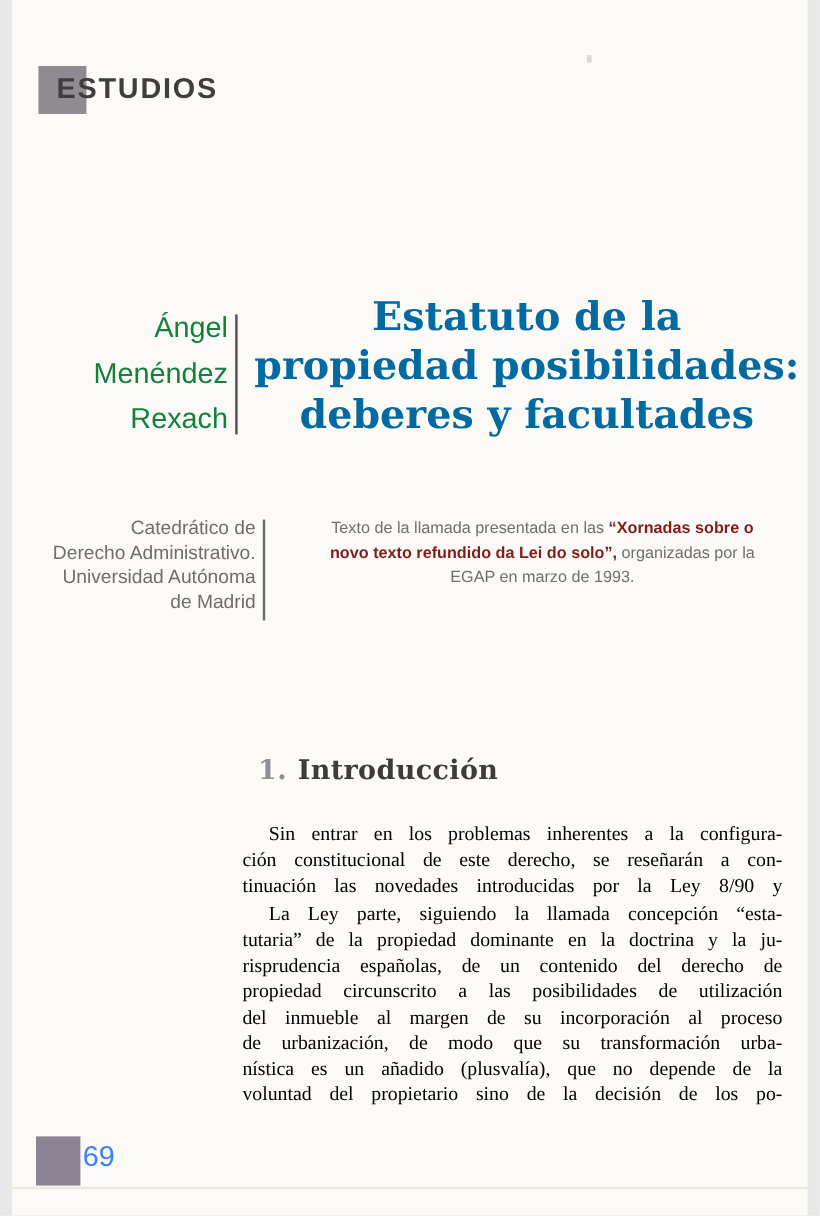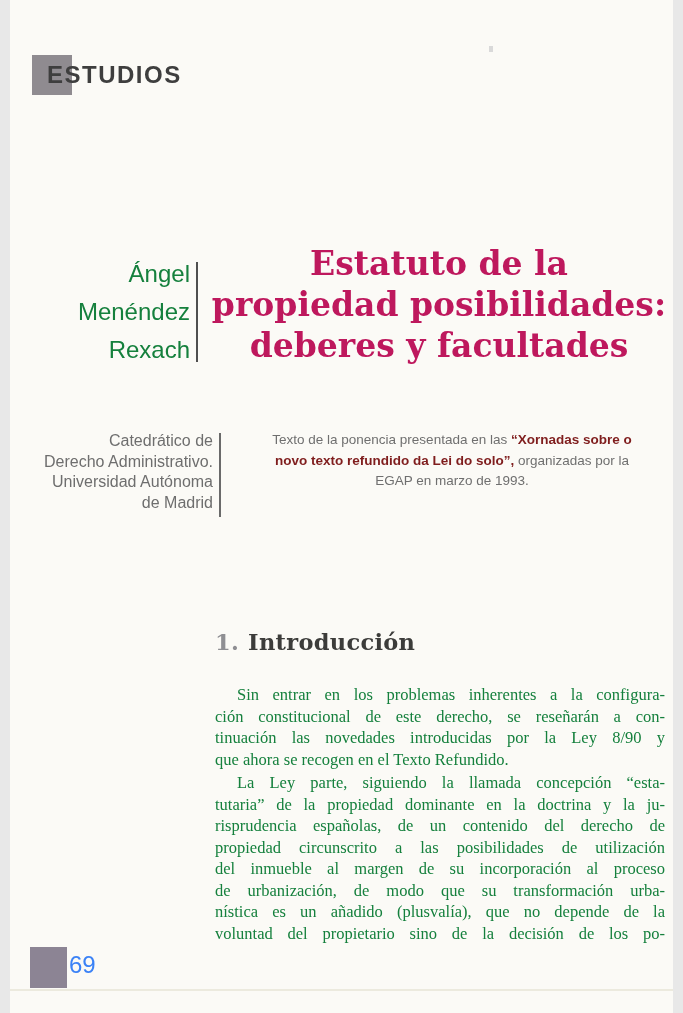--- a/index.html
+++ b/index.html
@@ -15,21 +15,21 @@
   }
   
   .author-block{
     position:absolute;left:0;top:255px;width:180px;text-align:right;
     font-size:24px;line-height:38px;color:#15803d;
   }
   .author-divider{position:absolute;left:186px;top:262px;width:2px;height:100px;background:#4f4f4f;}
   .main-title{
     position:absolute;left:196px;top:243px;width:466px;text-align:center;
     font-family:"DejaVu Serif",serif;font-weight:700;font-size:33px;
-    line-height:41px;color:#be185d;
+    line-height:41px;color:#0369a1;
   }
   
   .affiliation-block{
     position:absolute;left:0;top:431px;width:203px;text-align:right;
     font-size:16px;line-height:20.5px;color:#6e6e6e;
   }
   .affiliation-divider{position:absolute;left:209px;top:433px;width:2px;height:84px;background:#6a6a6a;}
   .note-block{
     position:absolute;left:243px;top:430px;width:398px;text-align:center;
     font-size:13.5px;line-height:20.5px;color:#6f6f6f;
@@ -37,22 +37,22 @@
   .note-strong{font-weight:700;color:#7f1d1d;}
   
   .section-heading{
     position:absolute;left:205px;top:629px;
     font-family:"DejaVu Serif",serif;font-weight:700;font-size:22.5px;letter-spacing:.3px;
   }
   .section-number{color:#8f8f93;margin-right:9px;}
   .section-title{color:#3c3c3a;}
   
   .body-text{
-    position:absolute;left:205px;top:684px;width:450px;
-    font-family:"Liberation Serif",serif;font-size:16.5px;line-height:21.5px;color:#15803d;
+    position:absolute;left:192px;top:684px;width:450px;
+    font-family:"Liberation Serif",serif;font-size:16.5px;line-height:21.5px;color:#000000;
   }
   .para{margin:0;}
   .para + .para{margin-top:2px;}
   .body-line{text-align:justify;text-align-last:justify;}
   .body-line.first{padding-left:22px;}
   .body-line.last{text-align-last:left;}
   
   .footer-square{position:absolute;left:20px;top:947px;width:37px;height:41px;background:#8c8494;}
   .page-number{position:absolute;left:59px;top:951px;font-size:24px;color:#3b82f6;}
   .bottom-rule{position:absolute;left:0;top:989px;width:683px;height:2px;background:#eceade;}
@@ -80,35 +80,34 @@
   </div>
 
   <div class="affiliation-block">
     <div>Catedrático de</div>
     <div>Derecho Administrativo.</div>
     <div>Universidad Autónoma</div>
     <div>de Madrid</div>
   </div>
   <div class="affiliation-divider"></div>
   <div class="note-block">
-    <div><span>Texto de la ponencia presentada en las </span><span class="note-strong">“Xornadas sobre o</span></div>
+    <div><span>Texto de la llamada presentada en las </span><span class="note-strong">“Xornadas sobre o</span></div>
     <div><span class="note-strong">novo texto refundido da Lei do solo”,</span><span> organizadas por la</span></div>
     <div><span>EGAP en marzo de 1993.</span></div>
   </div>
 
   <div class="section-heading">
     <span class="section-number">1.</span><span class="section-title">Introducción</span>
   </div>
 
   <div class="body-text">
     <div class="para">
       <div class="body-line first">Sin entrar en los problemas inherentes a la configura-</div>
       <div class="body-line">ción constitucional de este derecho, se reseñarán a con-</div>
       <div class="body-line">tinuación las novedades introducidas por la Ley 8/90 y</div>
-      <div class="body-line last">que ahora se recogen en el Texto Refundido.</div>
     </div>
     <div class="para">
       <div class="body-line first">La Ley parte, siguiendo la llamada concepción “esta-</div>
       <div class="body-line">tutaria” de la propiedad dominante en la doctrina y la ju-</div>
       <div class="body-line">risprudencia españolas, de un contenido del derecho de</div>
       <div class="body-line">propiedad circunscrito a las posibilidades de utilización</div>
       <div class="body-line">del inmueble al margen de su incorporación al proceso</div>
       <div class="body-line">de urbanización, de modo que su transformación urba-</div>
       <div class="body-line">nística es un añadido (plusvalía), que no depende de la</div>
       <div class="body-line">voluntad del propietario sino de la decisión de los po-</div>

